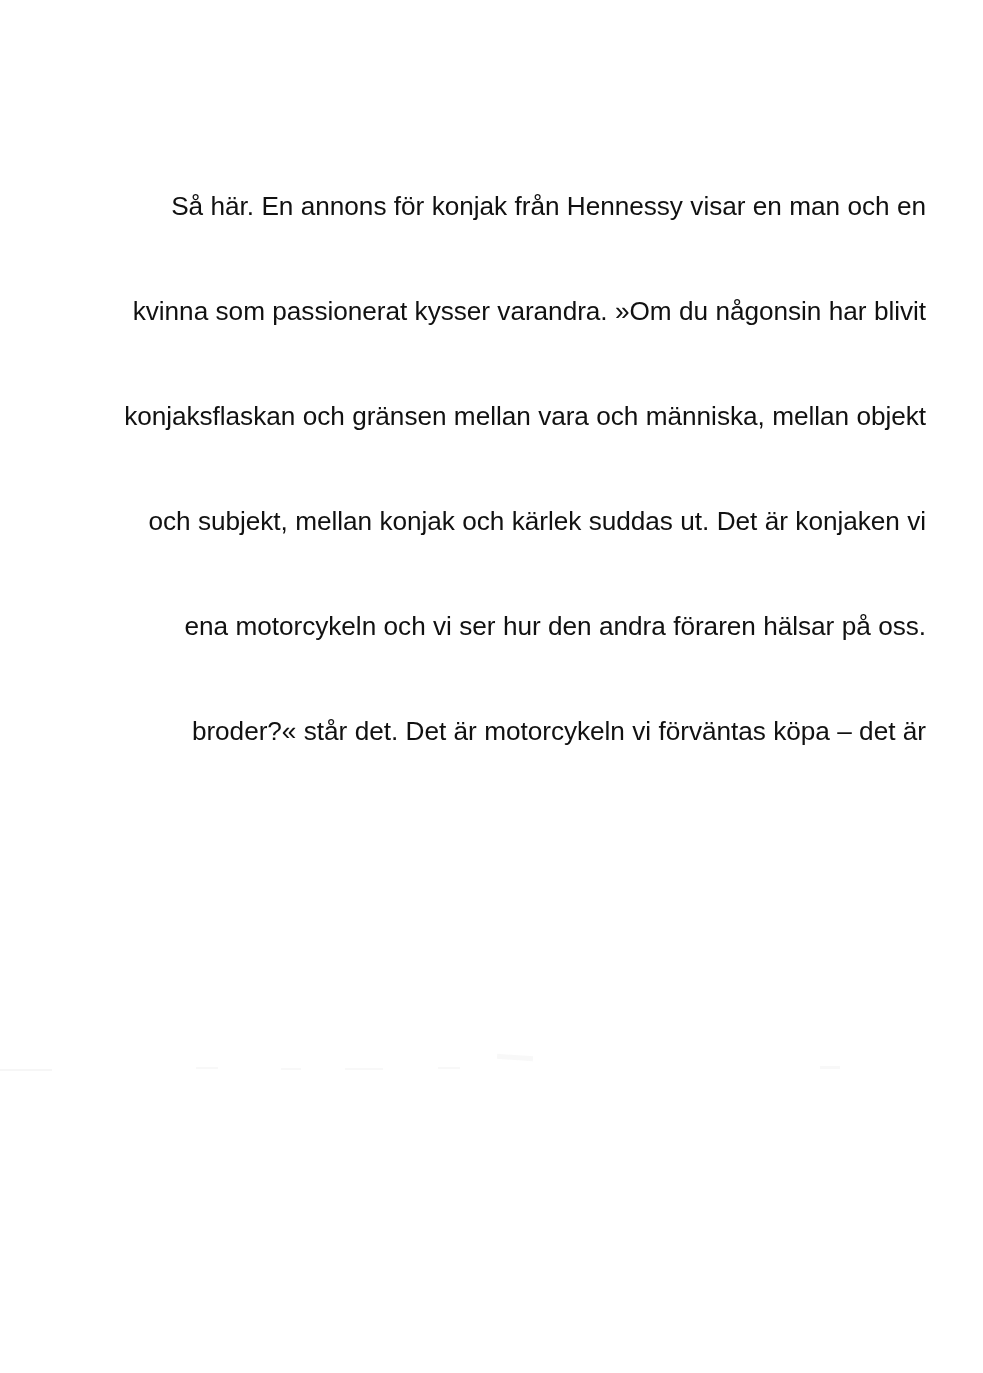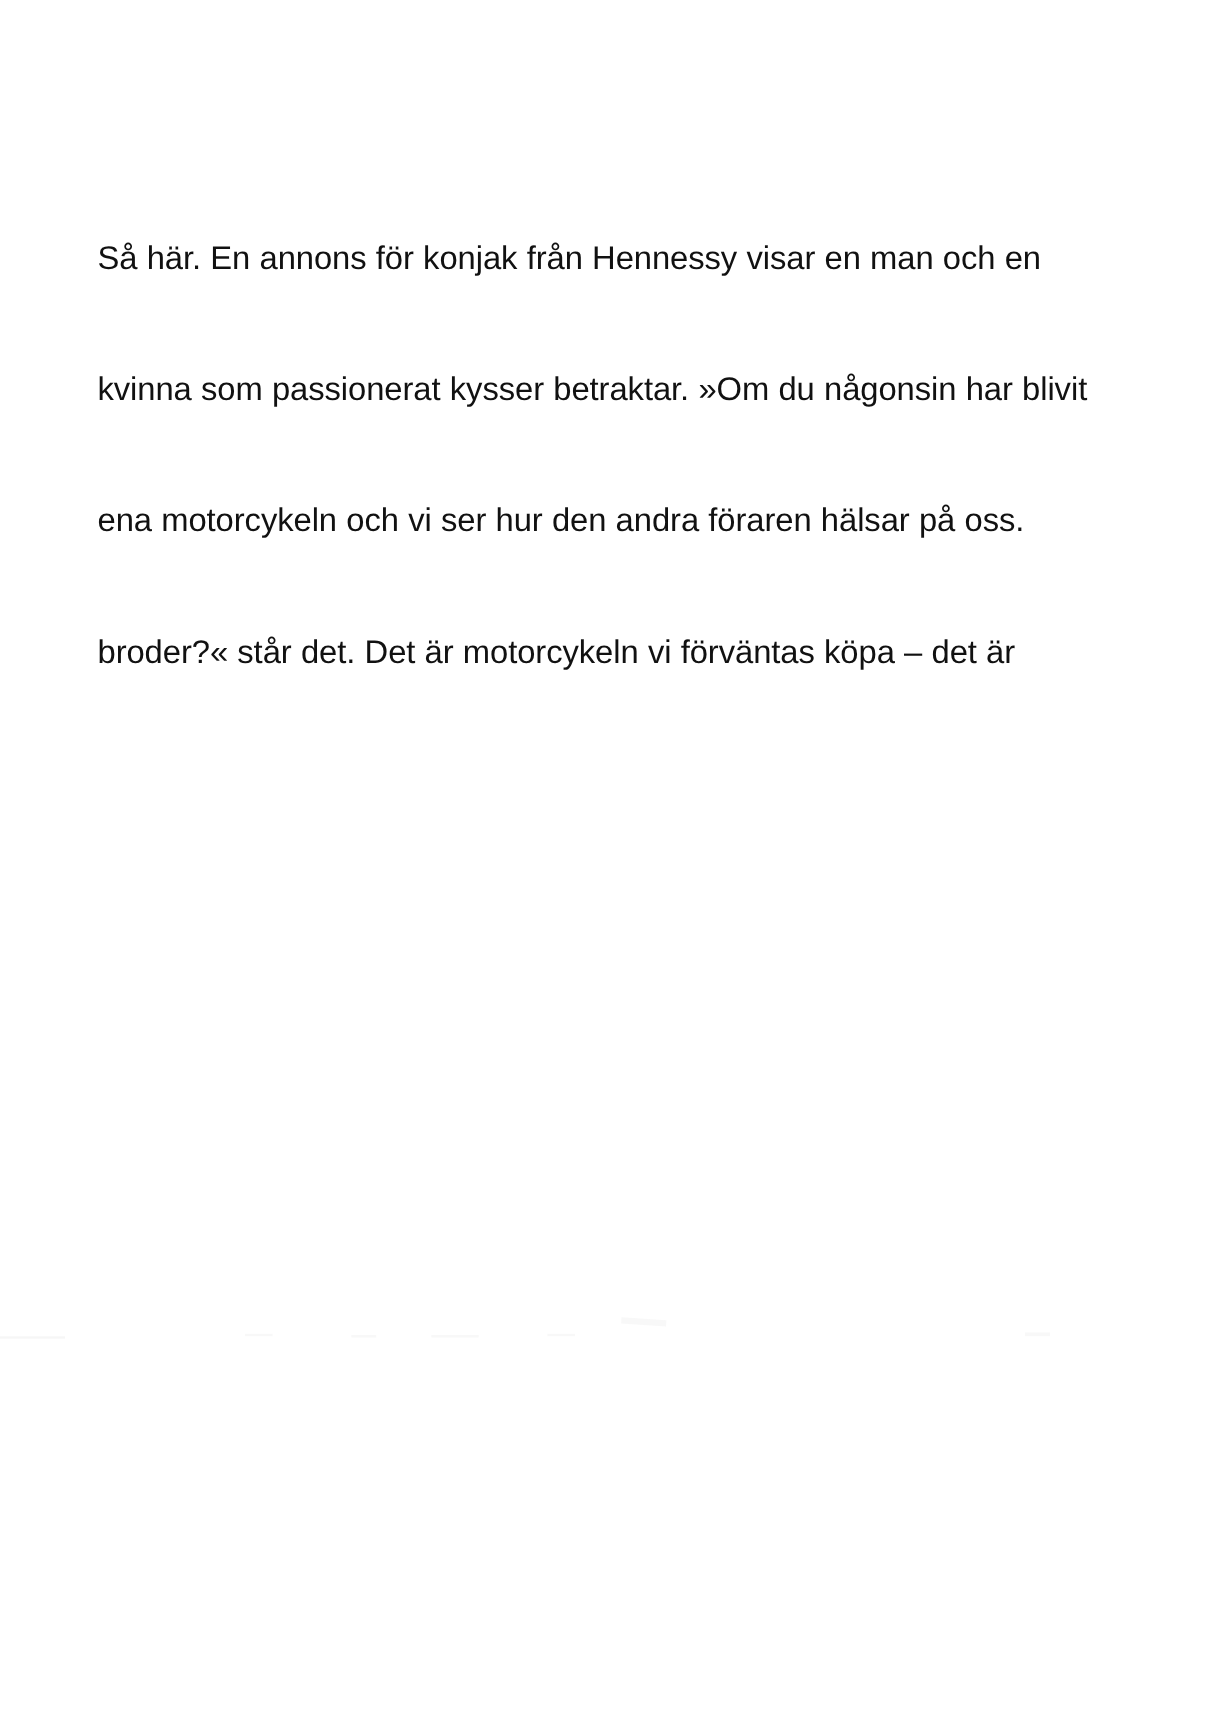--- a/index.html
+++ b/index.html
@@ -36,20 +36,21 @@
   #block-lower { top: 1198px; }
 
   .para {
     margin: 0;
   }
 
   
   .ln {
     display: block;
     white-space: pre;
+    text-align: right;
   }
 
   
   .artifact {
     position: absolute;
     background: #f3f3f3;
     pointer-events: none;
   }
   #artifact-streak-a { left: 0px;   top: 1069px; width: 52px;  height: 2px; opacity: .75; }
   #artifact-streak-b { left: 196px; top: 1067px; width: 22px;  height: 2px; opacity: .6; }
@@ -61,21 +62,23 @@
 </style>
 </head>
 <body>
 
 <div id="page">
 
   <div class="text-block" id="block-upper">
 
     <p class="para">
       <span class="ln">Så här. En annons för konjak från Hennessy visar en man och en</span>
-      <span class="ln">kvinna som passionerat kysser betraktar. »Om du någonsin har blivit</span>
+      <span class="ln">kvinna som passionerat kysser varandra. »Om du någonsin har blivit</span>
+      <span class="ln">konjaksflaskan och gränsen mellan vara och människa, mellan objekt</span>
+      <span class="ln">och subjekt, mellan konjak och kärlek suddas ut. Det är konjaken vi</span>
       <span class="ln">ena motorcykeln och vi ser hur den andra föraren hälsar på oss.</span>
       <span class="ln">broder?« står det. Det är motorcykeln vi förväntas köpa – det är</span>
       
       
       
       
     </p>
 
     
 

